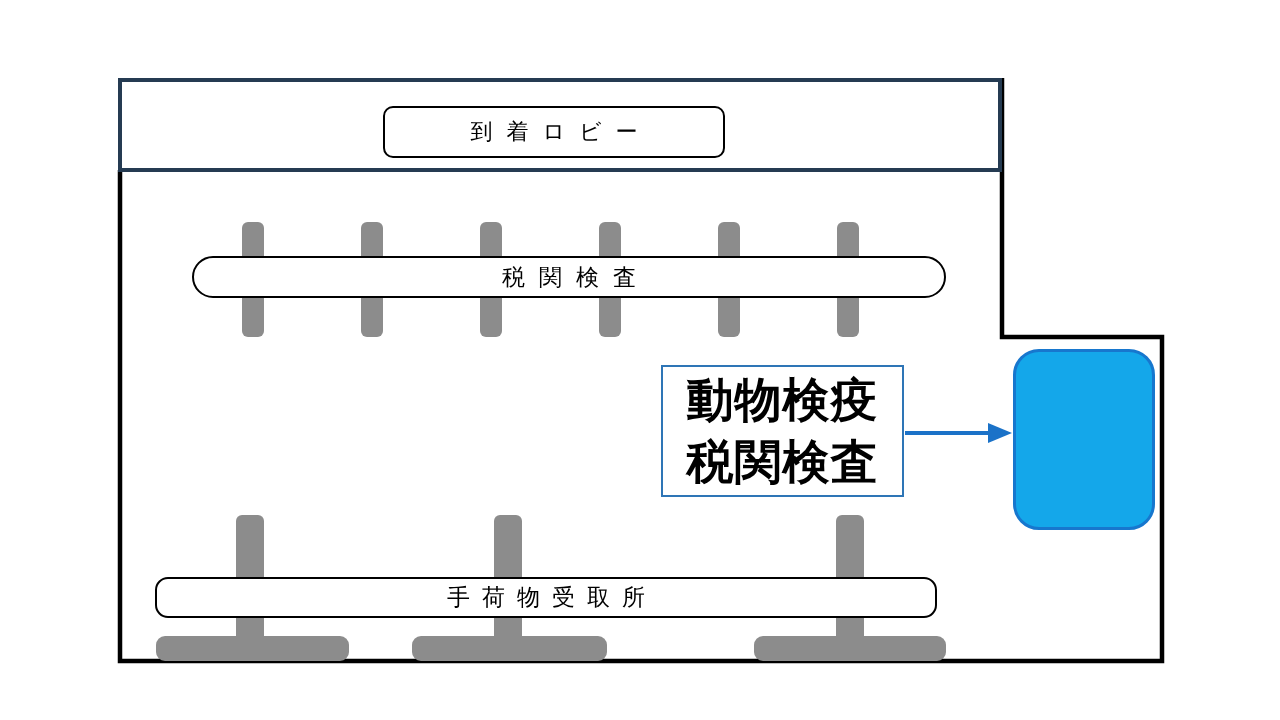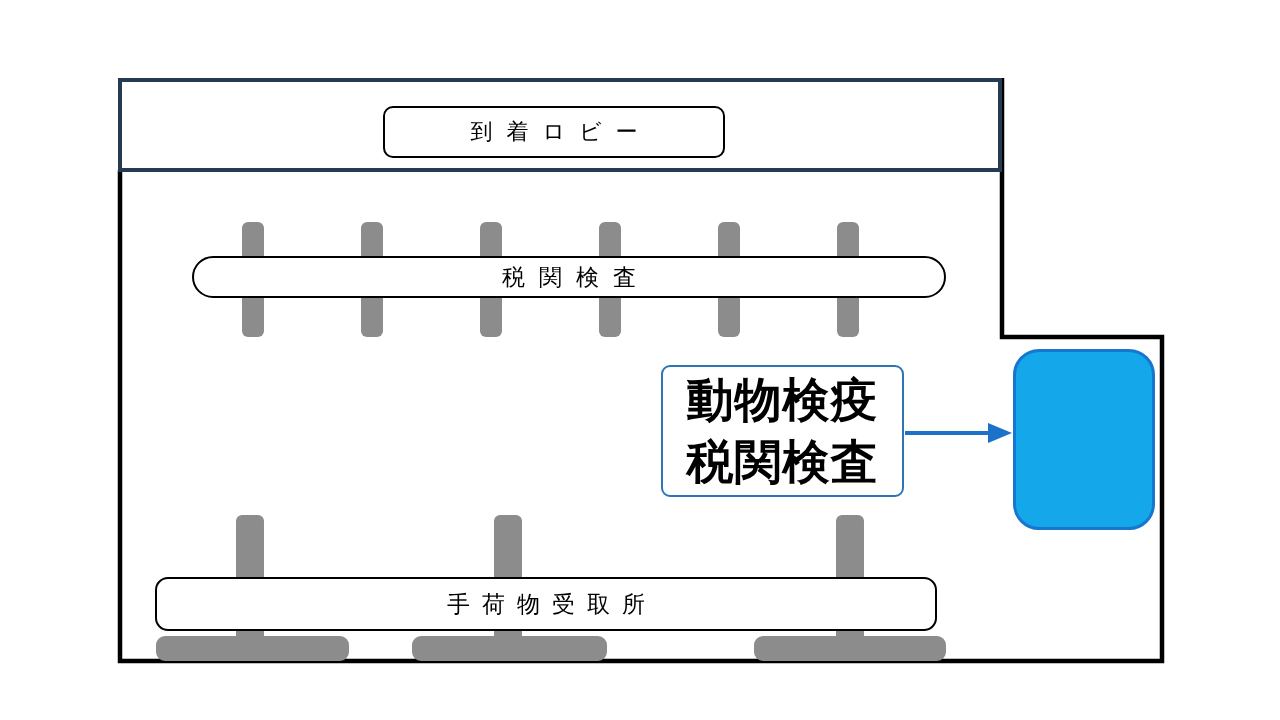--- a/index.html
+++ b/index.html
@@ -30,27 +30,27 @@
     left:383px;top:106px;width:342px;height:52px;
     border:2.5px solid #000000;border-radius:10px;
     font-size:22px;letter-spacing:14px;text-indent:14px;
   }
   .customs-band{
     left:192px;top:256px;width:754px;height:42px;
     border:2.5px solid #000000;border-radius:21px;
     font-size:23px;letter-spacing:14px;text-indent:14px;
   }
   .baggage-band{
-    left:155px;top:577px;width:782px;height:54px;
+    left:155px;top:577px;width:782px;height:41px;
     border:2.5px solid #000000;border-radius:13px;
     font-size:23px;letter-spacing:12px;text-indent:12px;
   }
   .quarantine-label{
     left:661px;top:365px;width:243px;height:132px;
-    border:2.5px solid #2e75b6;border-radius:9px;
+    border:2.5px solid #2e75b6;border-radius:0;
     flex-direction:column;justify-content:center;
     font-size:47px;font-weight:600;line-height:1.33;
     letter-spacing:1px;
   }
   .quarantine-label span{display:block;}
   .highlight-box{
     position:absolute;
     left:1013px;top:349px;width:142px;height:181px;
     background:#14a7ea;
     border:3.5px solid #1777ce;

